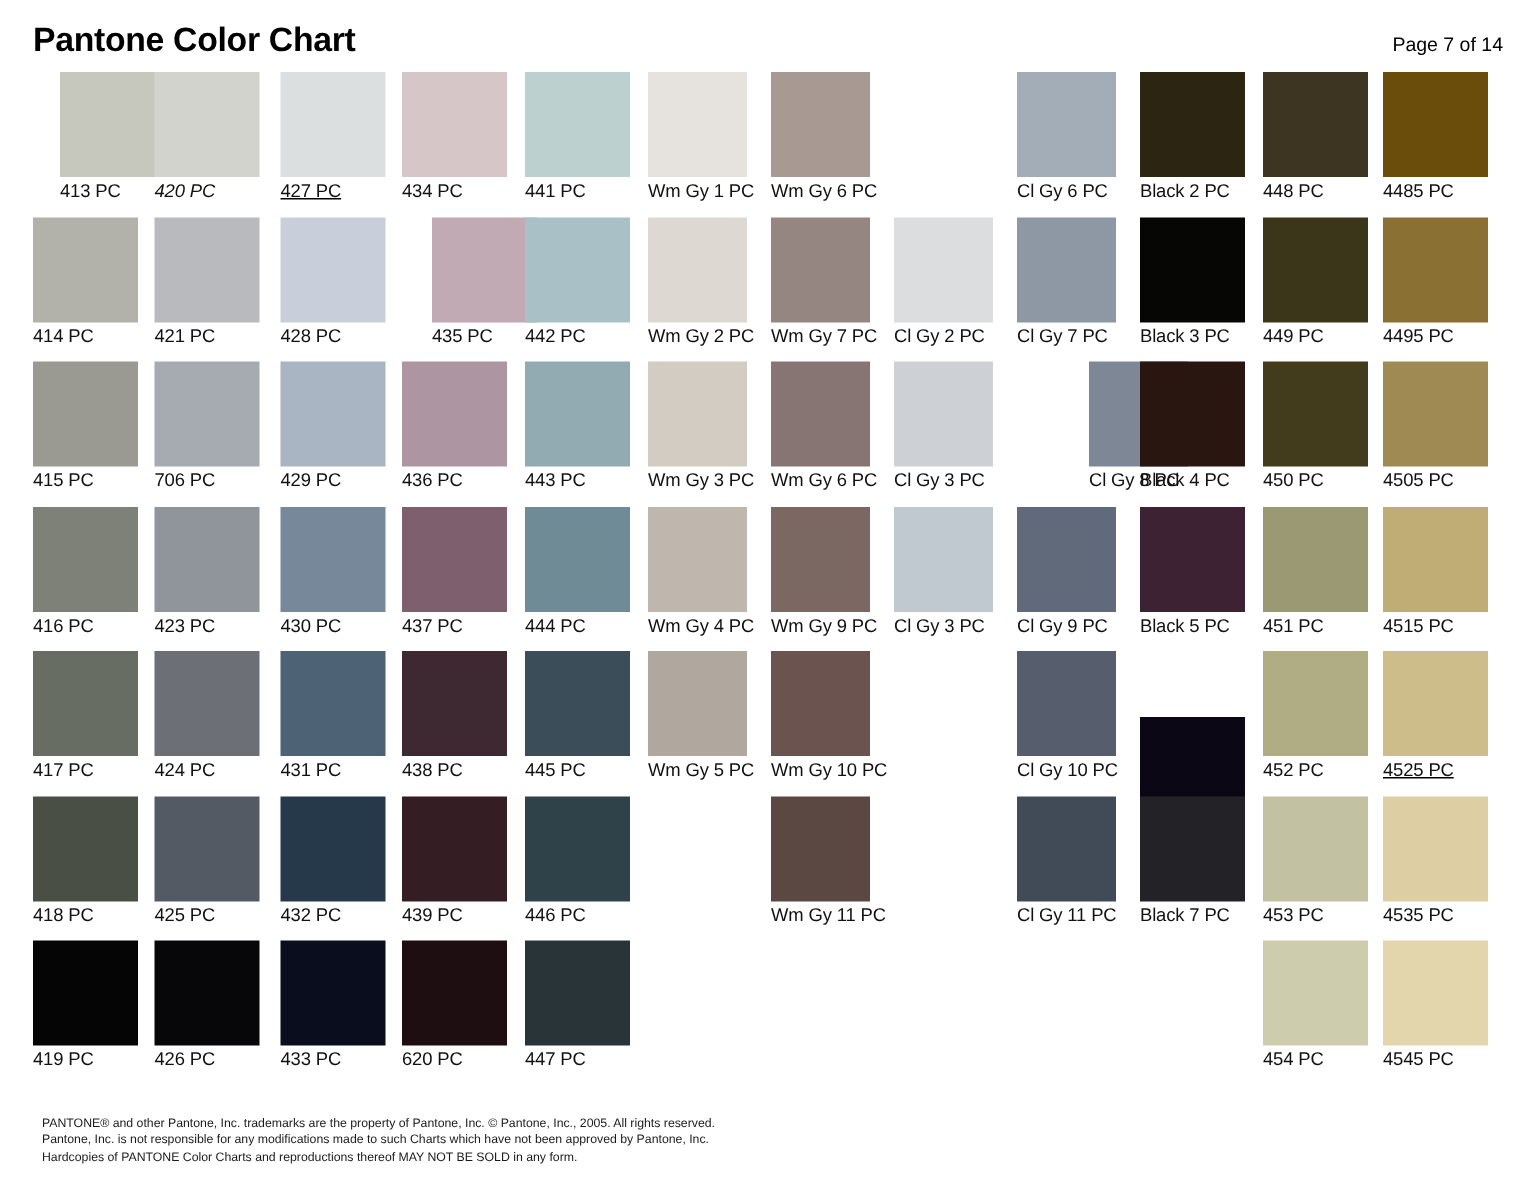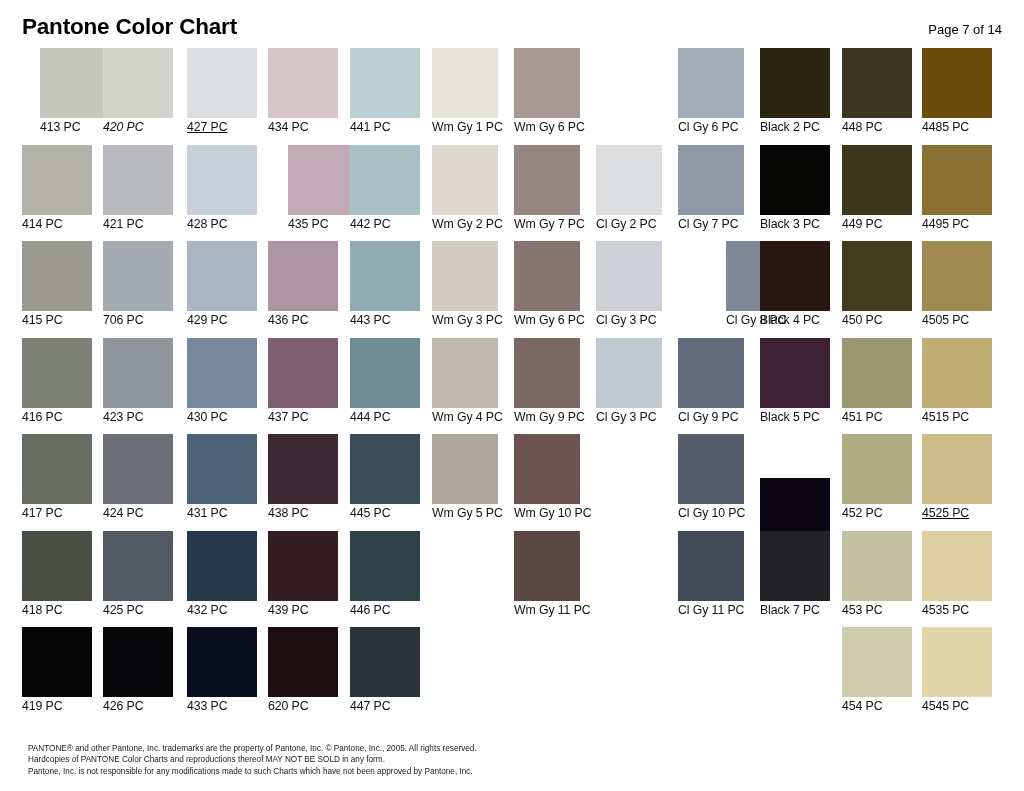--- a/index.html
+++ b/index.html
@@ -456,17 +456,17 @@
         </div>
         <div class="cell" style="left: 922px;">
           <div class="swatch filled" style="background: rgb(227, 214, 172);"></div>
           <span class="cell-label">4545 PC</span>
         </div>
       </div>
     </div>
 
   <div class="footer">
     <div>PANTONE® and other Pantone, Inc. trademarks are the property of Pantone, Inc. © Pantone, Inc., 2005.  All rights reserved.</div>
+    <div>Pantone, Inc. is not responsible for any modifications made to such Charts which have not been approved by Pantone, Inc.</div>
     <div>Hardcopies of PANTONE Color Charts and reproductions thereof MAY NOT BE SOLD in any form.</div>
-    <div>Pantone, Inc. is not responsible for any modifications made to such Charts which have not been approved by Pantone, Inc.</div>
   </div>
 
 </div>
 
 </body></html>

